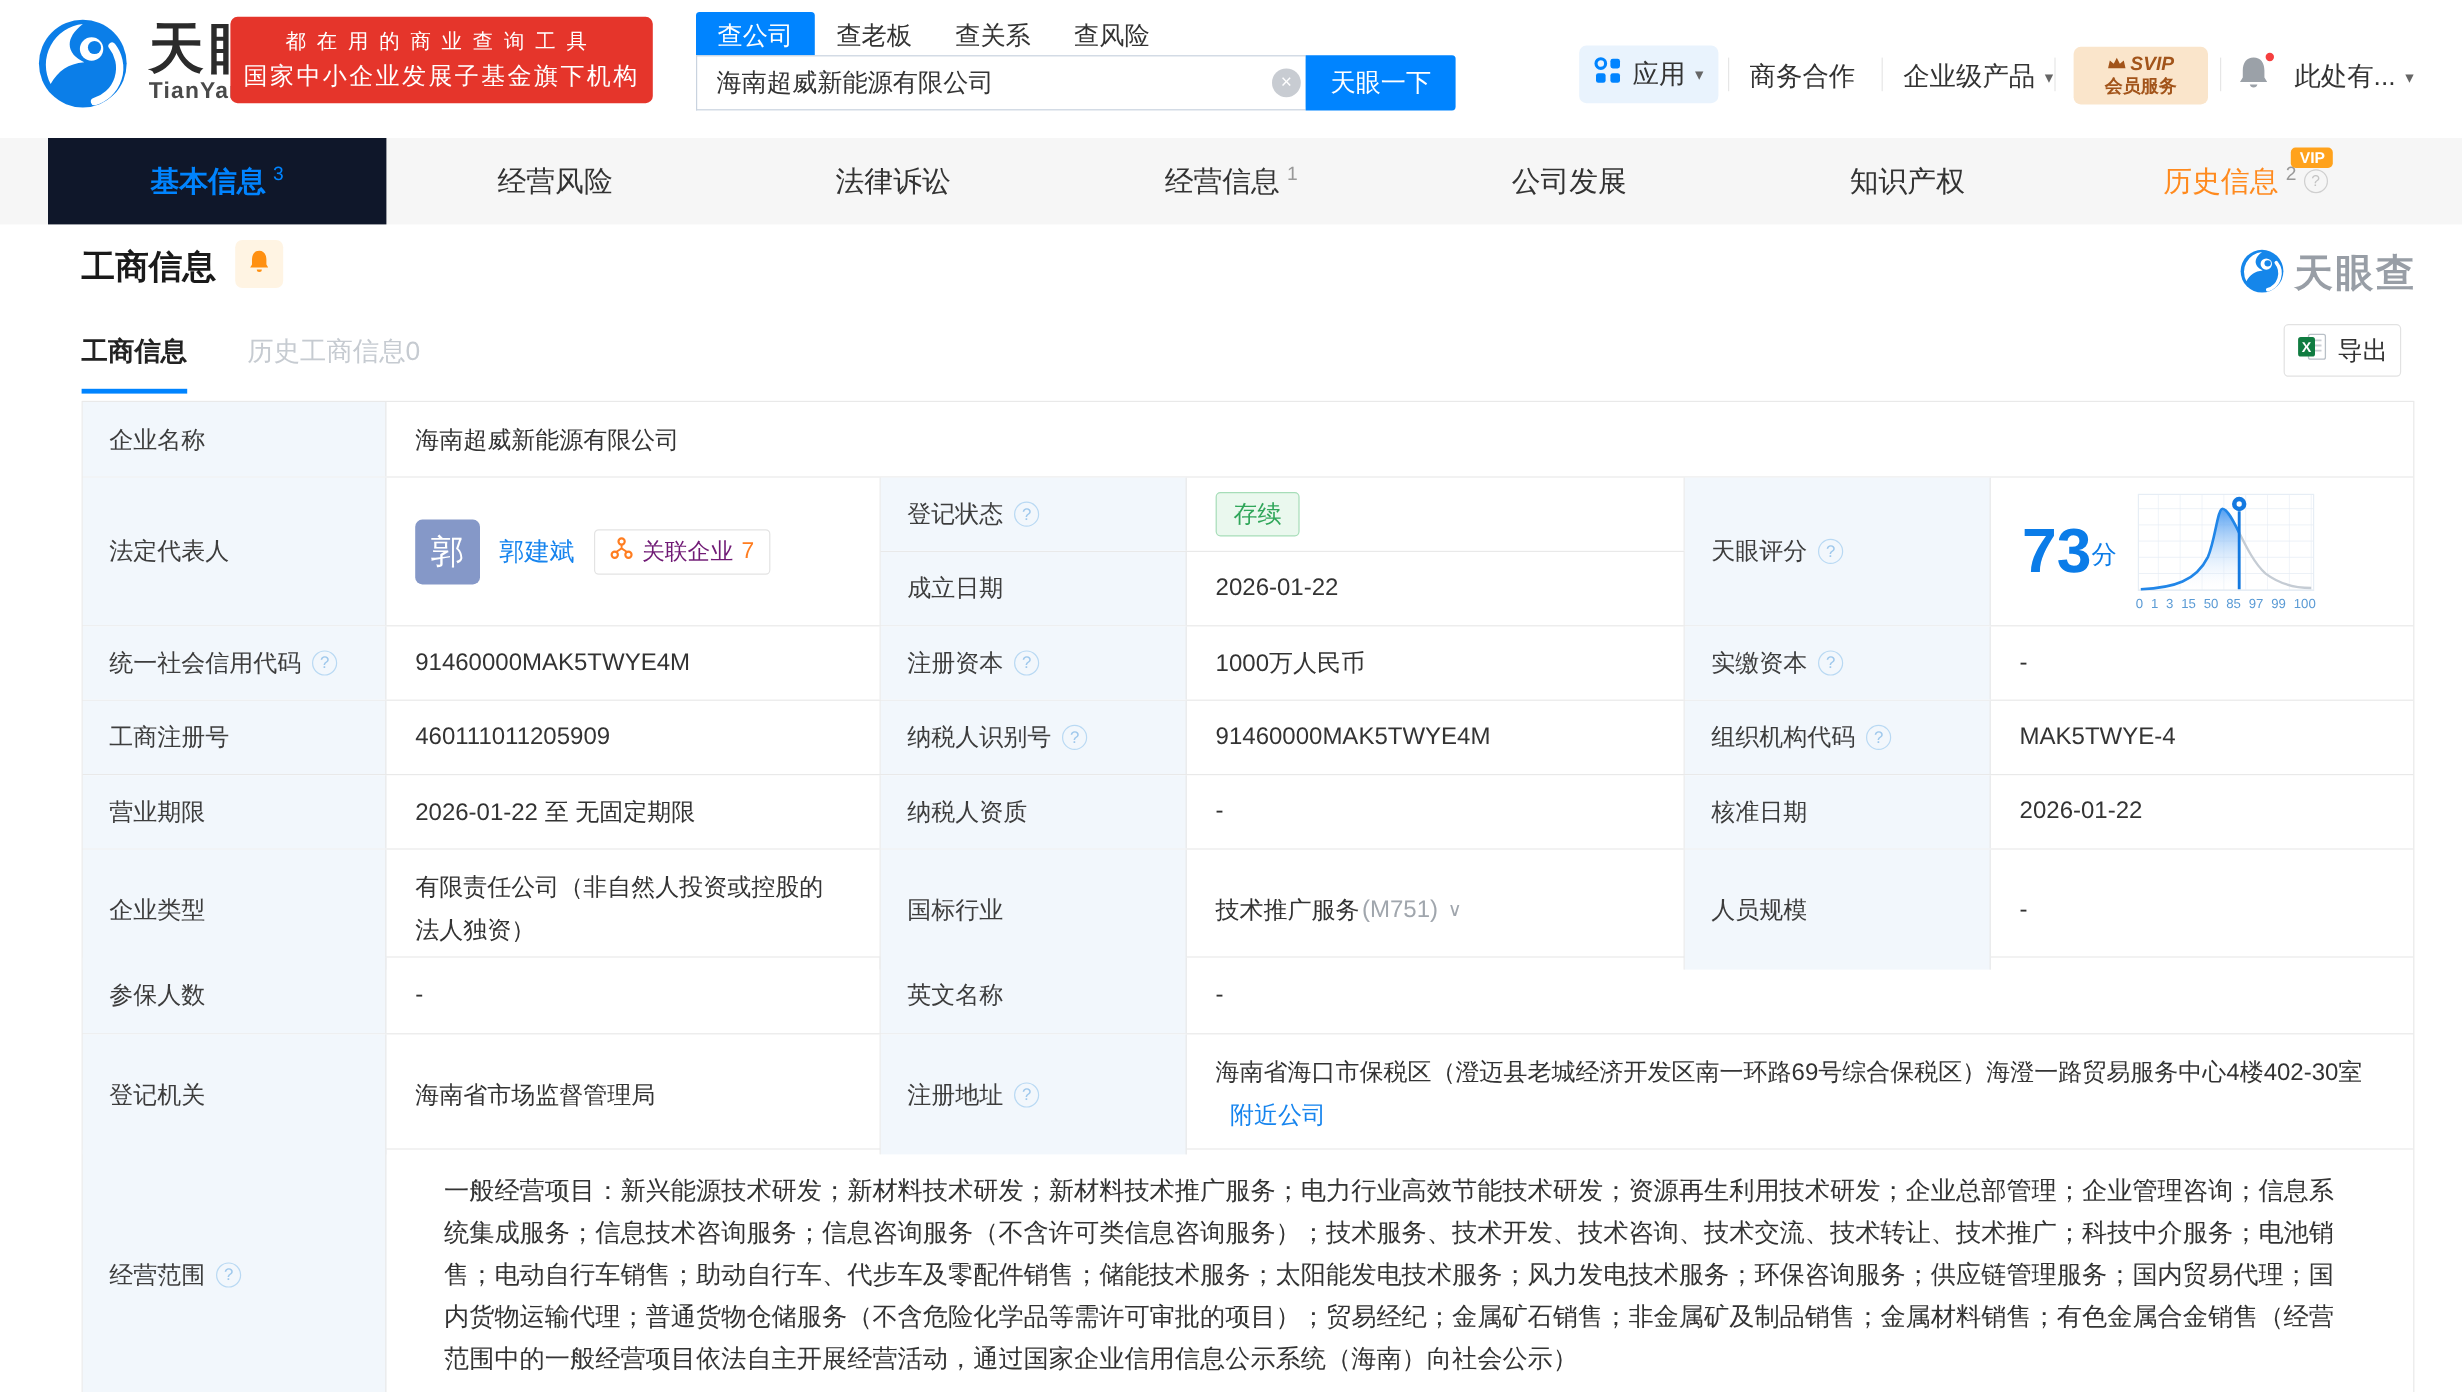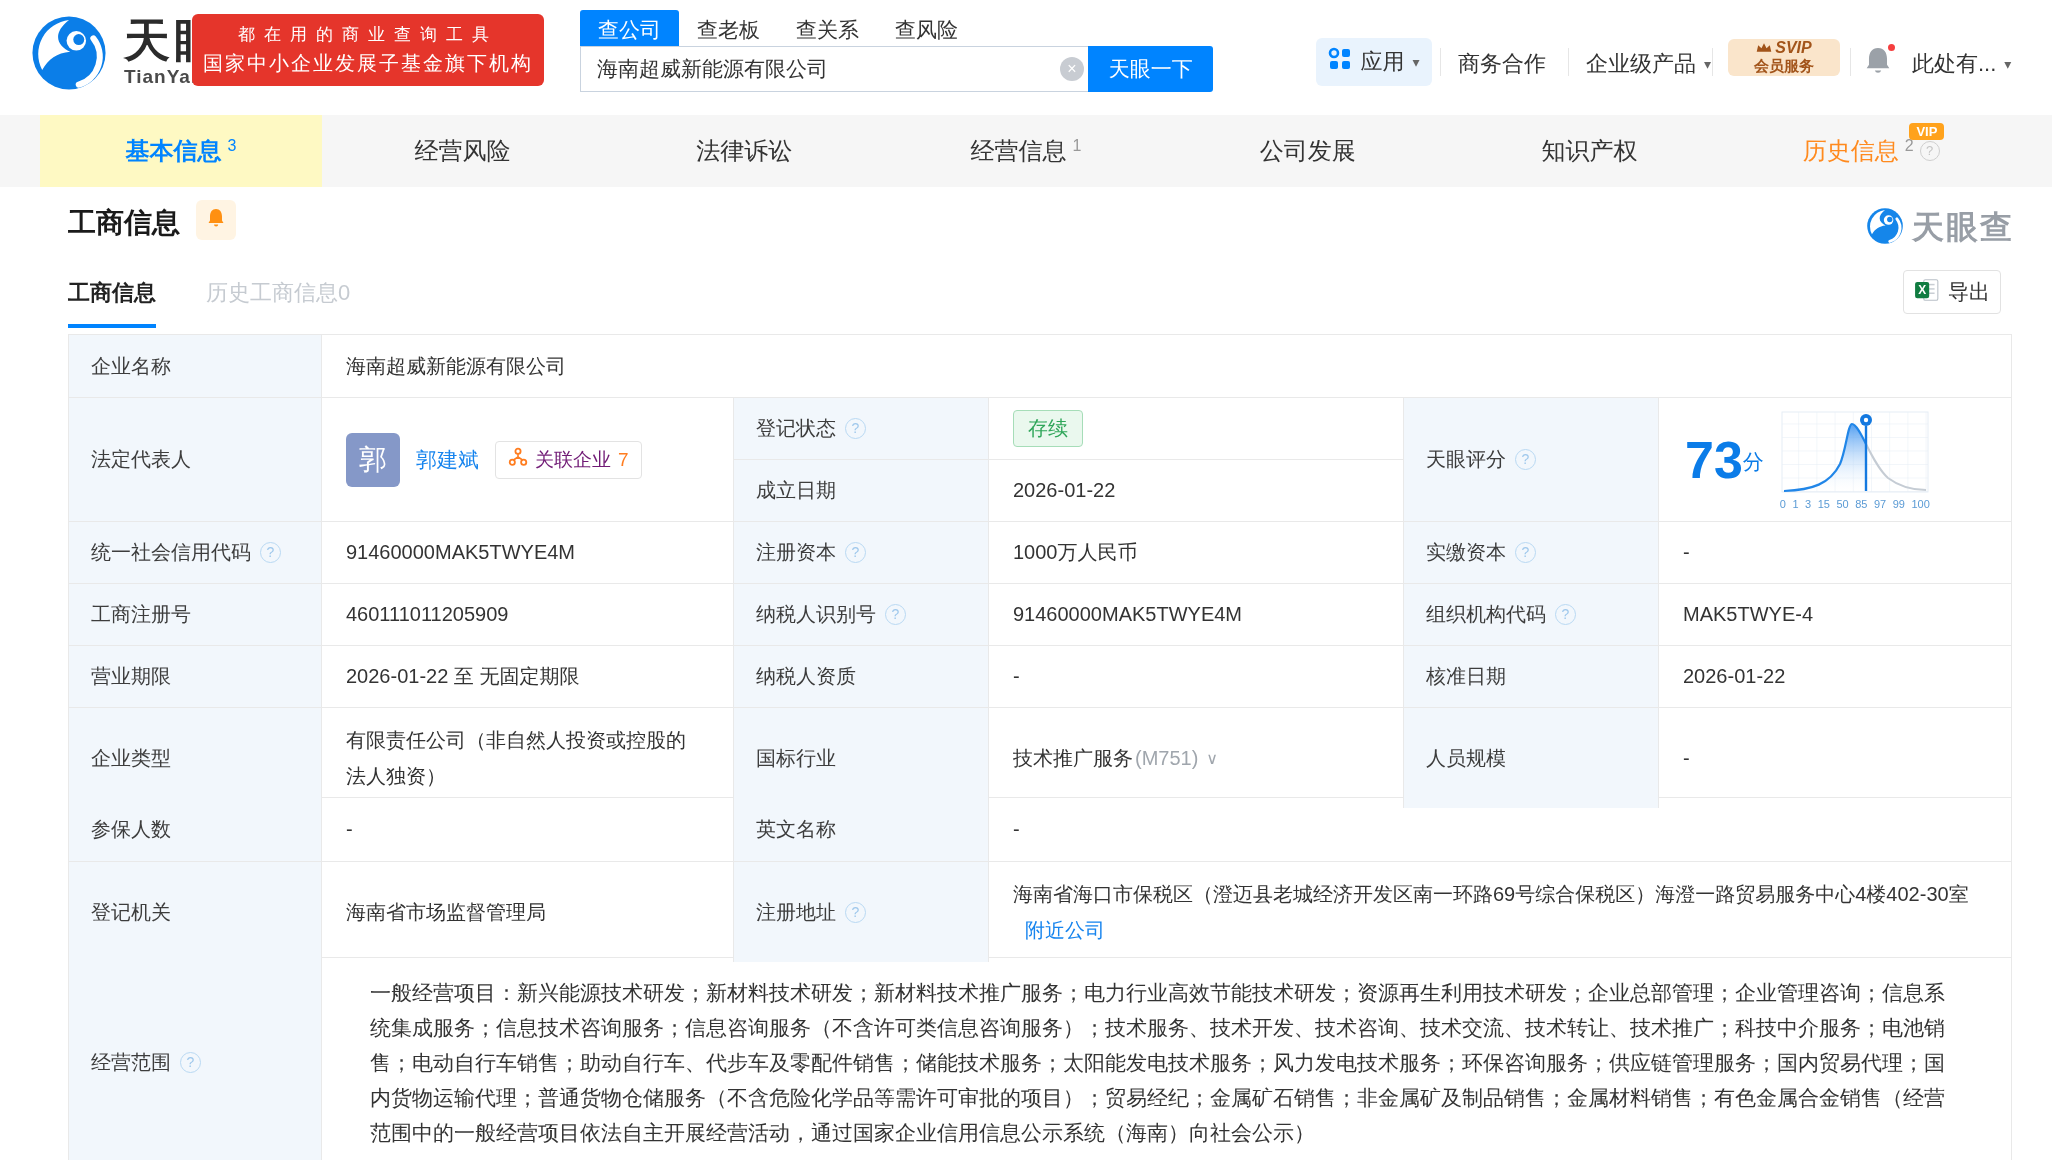--- a/index.html
+++ b/index.html
@@ -26,34 +26,34 @@
   .clear-btn { position:absolute; left:480px; top:11px; width:24px; height:24px; border-radius:50%;
     background:#c8ccd2; color:#fff; font-size:16px; line-height:24px; text-align:center; cursor:pointer; }
   .search-btn { width:127px; height:46px; background:#0084ff; color:#fff; border:none; font-size:21px;
     border-radius:0 3px 3px 0; cursor:pointer; font-family:inherit; }
 
   .hr-item { display:flex; align-items:center; gap:8px; font-size:22px; color:#333; cursor:pointer; }
   .apps-box { left:1316px; top:38px; width:116px; height:48px; background:#e9f3fd; border-radius:6px;
     justify-content:center; }
   .sep { width:1px; height:28px; background:#e6e6e6; top:48px; }
   .caret { font-size:14px; color:#666; }
-  .svip-badge { left:1728px; top:39px; width:112px; height:37px; background:#fae5cb; border-radius:6px;
+  .svip-badge { left:1728px; top:39px; width:112px; height:48px; background:#fae5cb; border-radius:6px;
     display:flex; flex-direction:column; align-items:center; justify-content:center; cursor:pointer; }
   .svip-badge .t { font-size:16px; font-weight:bold; font-style:italic; color:#a2541a; display:flex; align-items:center; gap:3px; }
   .svip-badge .b { font-size:15px; font-weight:bold; color:#a2541a; }
   .bell-wrap { left:1862px; top:44px; cursor:pointer; }
   .red-dot { position:absolute; right:-3px; top:-2px; width:11px; height:11px; border-radius:50%;
     background:#f53f3f; border:2px solid #fff; }
 
   
   .navbar { left:0; top:115px; width:2052px; height:72px; background:#f6f6f6; display:flex; padding:0 40px; }
   .ntab { flex:1; display:flex; align-items:center; justify-content:center; gap:6px; font-size:24px;
     color:#333; cursor:pointer; position:relative; }
   .ntab .cnt { font-size:16px; color:#999; margin-top:-10px; }
-  .ntab.active { background:#fef9c3; color:#0084ff; font-weight:bold; }
+  .ntab.active { background:#0f172a; color:#0084ff; font-weight:bold; }
   .ntab.active .cnt { color:#0084ff; font-weight:normal; }
   .ntab.vip { color:#ff8a1e; }
   .vip-tag { position:absolute; top:8px; right:24%; background:#ffa21c; color:#fff; font-size:13px;
     font-weight:bold; padding:1px 7px; border-radius:4px; }
   .q-gray { width:20px; height:20px; border-radius:50%; border:1px solid #cfcfcf; color:#c4c4c4;
     font-size:13px; line-height:18px; text-align:center; }
 
   
   .sec-title { left:68px; top:204px; font-size:28px; font-weight:bold; color:#1a1a1a; }
   .bell-chip { left:196px; top:200px; width:40px; height:40px; background:#fff4e3; border-radius:6px;

